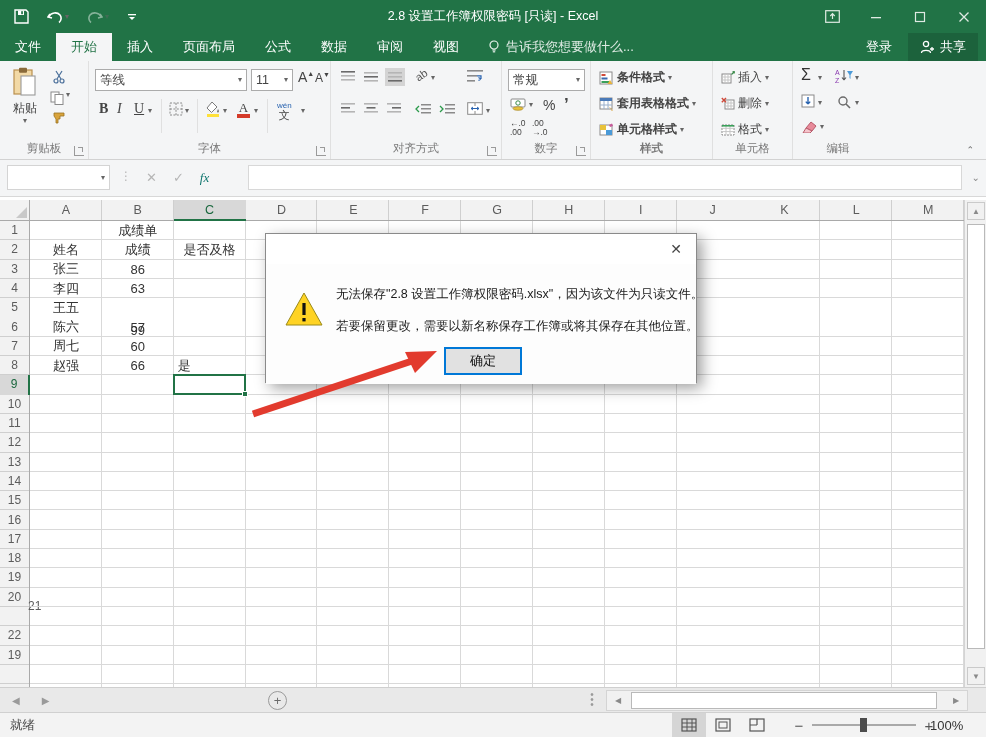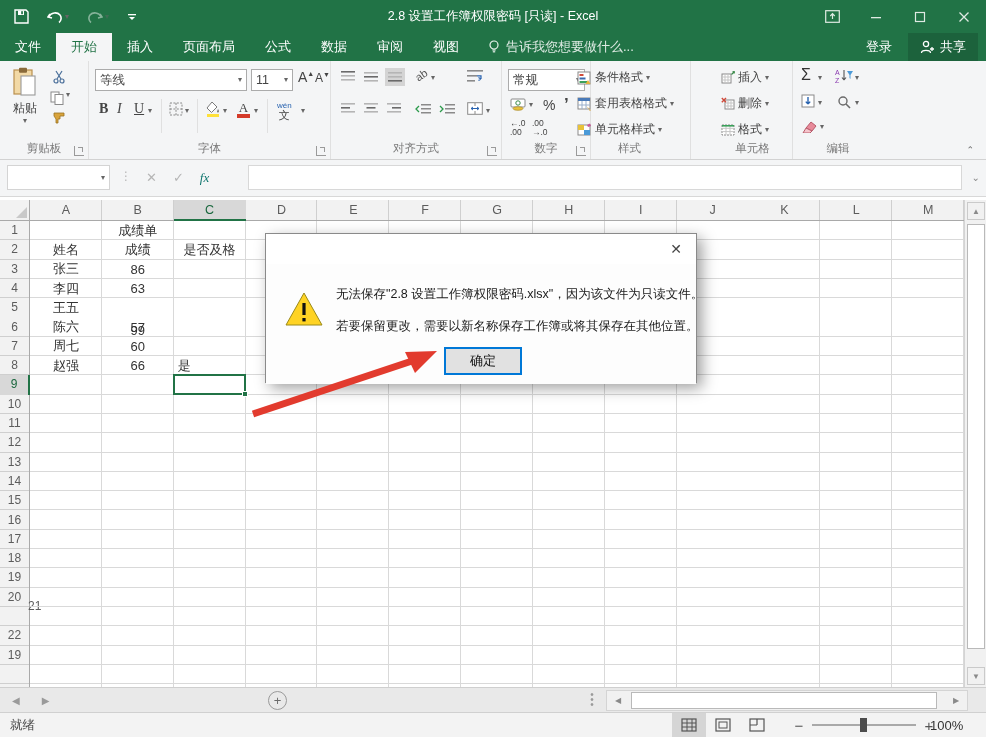--- a/index.html
+++ b/index.html
@@ -383,21 +383,21 @@
           </svg></span>
       <span class="dd" style="position:absolute;left:27px;top:40px;">▾</span>
       <span style="position:absolute;left:41px;top:36px;font-size:14px;color:#444;">%</span>
       <span style="position:absolute;left:62px;top:34px;font-size:17px;font-weight:bold;color:#444;">’</span>
       <span style="position:absolute;left:8px;top:58px;font-size:8.5px;color:#444;line-height:1.1;">←.0<br>.00</span>
       <span style="position:absolute;left:30px;top:58px;font-size:8.5px;color:#444;line-height:1.1;">.00<br>→.0</span>
       <div class="glabel">数字</div>
       <span class="launcher"></span>
     </div>
 
-    <div class="rgroup" style="left:569px;width:122px;">
+    <div class="rgroup" style="left:591px;width:122px;font-weight:bold;">
       <span class="rbtn" style="position:absolute;left:8px;top:8px;">
         <svg width="15" height="14" viewBox="0 0 15 14">
             <rect x="1" y="1" width="12" height="12" fill="#fff" stroke="#8a8a8a"></rect>
             <rect x="2.5" y="3" width="4" height="2" fill="#d04a3a"></rect>
             <rect x="2.5" y="6.5" width="6" height="2" fill="#3a6ab0"></rect>
             <rect x="2.5" y="10" width="8" height="2" fill="#3aa05a"></rect>
             <path d="M11 9 L13.5 13 L8.5 13 Z" fill="#e8b43a"></path>
           </svg>
         <span>条件格式</span>
           <span class="dd">▾</span>

